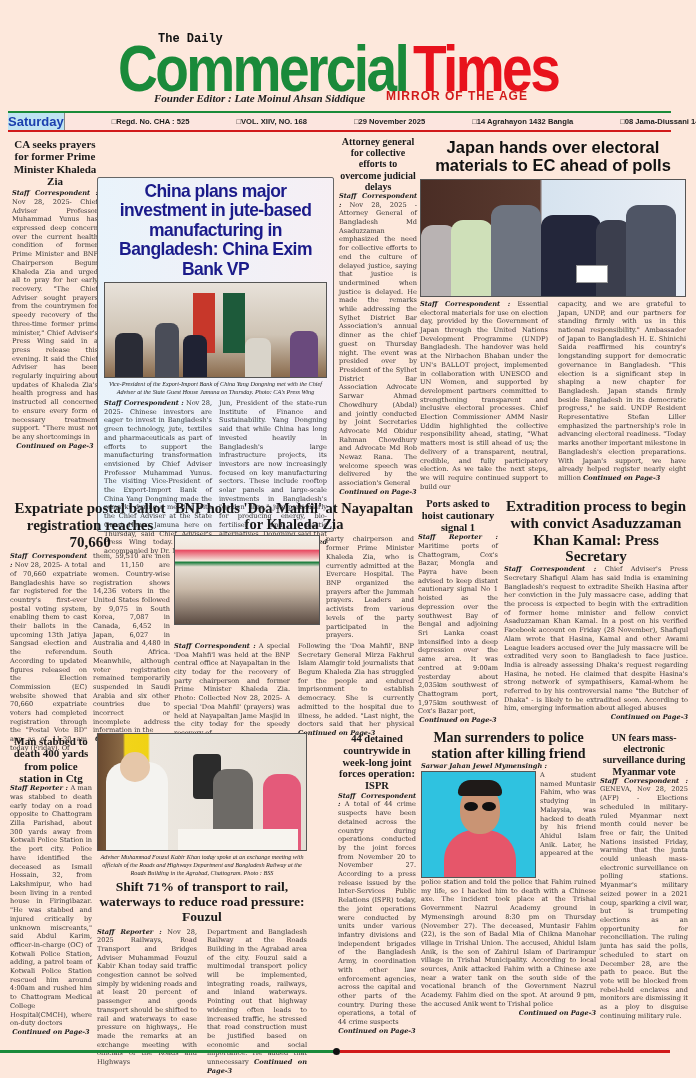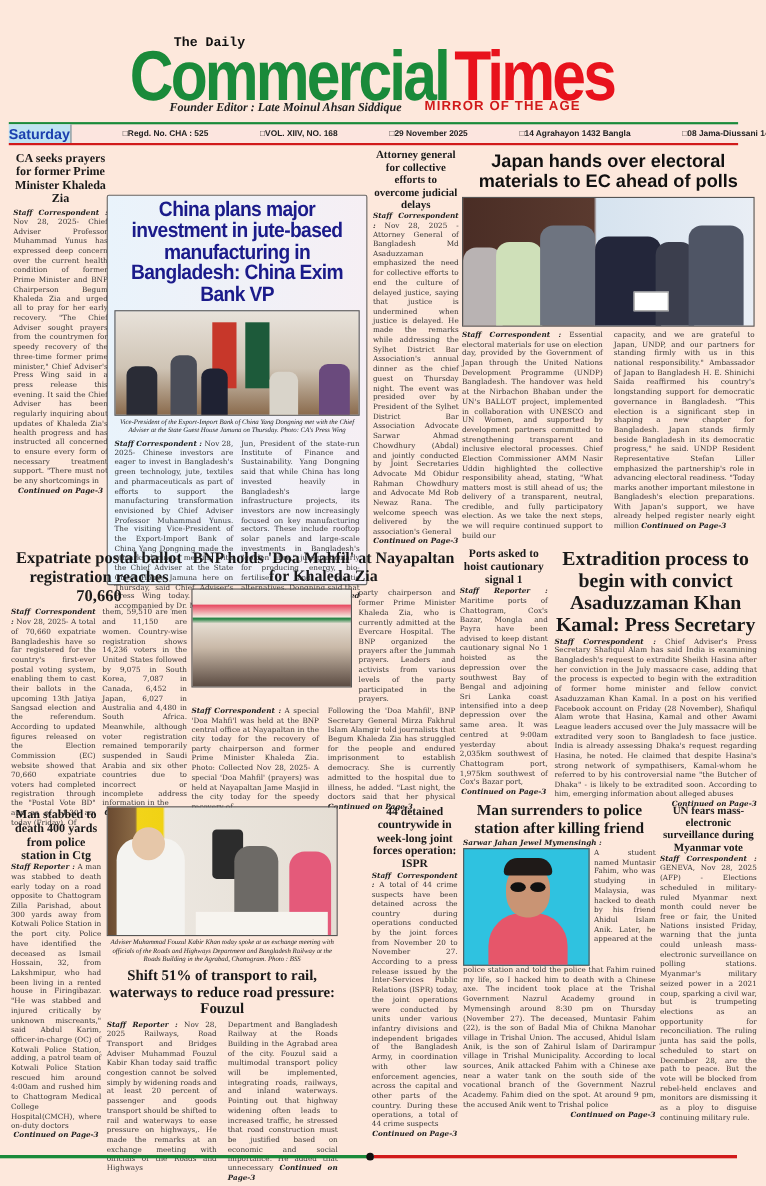--- a/index.html
+++ b/index.html
@@ -126,21 +126,21 @@
 <div class="abs" style="left:418px;top:498px;width:80px;">
   <div class="hl" style="font-size:10.5px;">Ports asked to hoist cautionary signal 1</div>
   <div class="body">
     <span class="byline">Staff Reporter :</span>
     <span>Maritime ports of Chattogram, Cox's Bazar, Mongla and Payra have been advised to keep distant cautionary signal No 1 hoisted as the depression over the southwest Bay of Bengal and adjoining Sri Lanka coast intensified into a deep depression over the same area. It was centred at 9:00am yesterday about 2,035km southwest of Chattogram port, 1,975km southwest of Cox's Bazar port,</span>
     <span class="cont">Continued on Page-3</span>
   </div>
 </div>
 
 <div class="abs" style="left:504px;top:498px;width:184px;">
-  <div class="hl" style="font-size:18px;">Extradition process to begin with convict Asaduzzaman Khan Kamal: Press Secretary</div>
+  <div class="hl" style="font-size:15px;">Extradition process to begin with convict Asaduzzaman Khan Kamal: Press Secretary</div>
   <div class="body">
     <span class="byline">Staff Correspondent :</span>
     <span>Chief Adviser's Press Secretary Shafiqul Alam has said India is examining Bangladesh's request to extradite Sheikh Hasina after her conviction in the July massacre case, adding that the process is expected to begin with the extradition of former home minister and fellow convict Asaduzzaman Khan Kamal. In a post on his verified Facebook account on Friday (28 November), Shafiqul Alam wrote that Hasina, Kamal and other Awami League leaders accused over the July massacre will be extradited very soon to Bangladesh to face justice. India is already assessing Dhaka's request regarding Hasina, he noted. He claimed that despite Hasina's strong network of sympathisers, Kamal-whom he referred to by his controversial name "the Butcher of Dhaka" - is likely to be extradited soon. According to him, emerging information about alleged abuses</span>
     <span class="byline" style="float:right;">Continued on Page-3</span>
   </div>
 </div>
 
 <div class="abs" style="left:10px;top:735px;width:82px;">
   <div class="hl" style="font-size:11px;">Man stabbed to death 400 yards from police station in Ctg</div>
   <div class="body">
@@ -153,21 +153,21 @@
 <div class="abs" style="left:97px;top:733px;width:210px;">
   <div class="photo" style="height:118px;background:linear-gradient(90deg,#6a4a30 0%,#8b6a45 12%,#f2d41a 13%,#f0d214 24%,#ece7e0 25%,#e5ded4 100%);position:relative;">
     <div class="abs" style="left:8px;top:28px;width:62px;height:90px;background:#f4f3f0;border-radius:20px 20px 0 0;"></div>
     <div class="abs" style="left:22px;top:18px;width:30px;height:30px;background:#e6c7a9;border-radius:50%;"></div>
     <div class="abs" style="left:95px;top:20px;width:28px;height:45px;background:#2c2c2c;border-radius:4px;"></div>
     <div class="abs" style="left:115px;top:35px;width:40px;height:83px;background:#6d6a66;border-radius:14px 14px 0 0;"></div>
     <div class="abs" style="left:165px;top:40px;width:38px;height:78px;background:#e45a7a;border-radius:14px 14px 0 0;"></div>
     <div class="abs" style="left:80px;top:95px;width:120px;height:23px;background:#f7f4ef;"></div>
   </div>
   <div class="caption" style="margin-top:2px;">Adviser Muhammad Fouzul Kabir Khan today spoke at an exchange meeting with officials of the Roads and Highways Department and Bangladesh Railway at the Roads Building in the Agrabad, Chattogram. Photo : BSS</div>
-  <div class="hl" style="font-size:13.5px;margin-top:2px;">Shift 51% of transport to rail, waterways to reduce road pressure: Fouzul</div>
+  <div class="hl" style="font-size:13.5px;margin-top:2px;">Shift 71% of transport to rail, waterways to reduce road pressure: Fouzul</div>
   <div class="cols2 body" style="margin-top:3px;gap:10px;">
     <div><span class="byline">Staff Reporter :</span> <span>Nov 28, 2025 Railways, Road Transport and Bridges Adviser Muhammad Fouzul Kabir Khan today said traffic congestion cannot be solved simply by widening roads and at least 20 percent of passenger and goods transport should be shifted to rail and waterways to ease pressure on highways,. He made the remarks at an exchange meeting with officials of the Roads and Highways</span></div>
     <div><span>Department and Bangladesh Railway at the Roads Building in the Agrabad area of the city. Fouzul said a multimodal transport policy will be implemented, integrating roads, railways, and inland waterways. Pointing out that highway widening often leads to increased traffic, he stressed that road construction must be justified based on economic and social importance. He added that unnecessary</span> <span class="byline">Continued on Page-3</span></div>
   </div>
 </div>
 
 <div class="abs" style="left:338px;top:733px;width:78px;">
   <div class="hl" style="font-size:10.5px;">44 detained countrywide in week-long joint forces operation: ISPR</div>
   <div class="body">
     <span class="byline">Staff Correspondent :</span>

